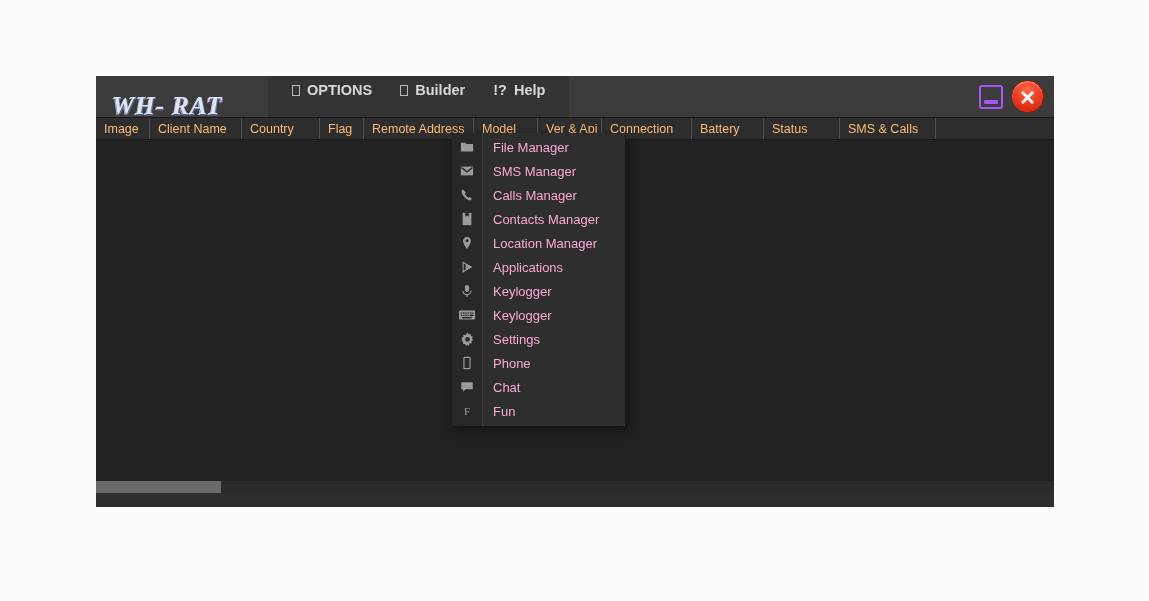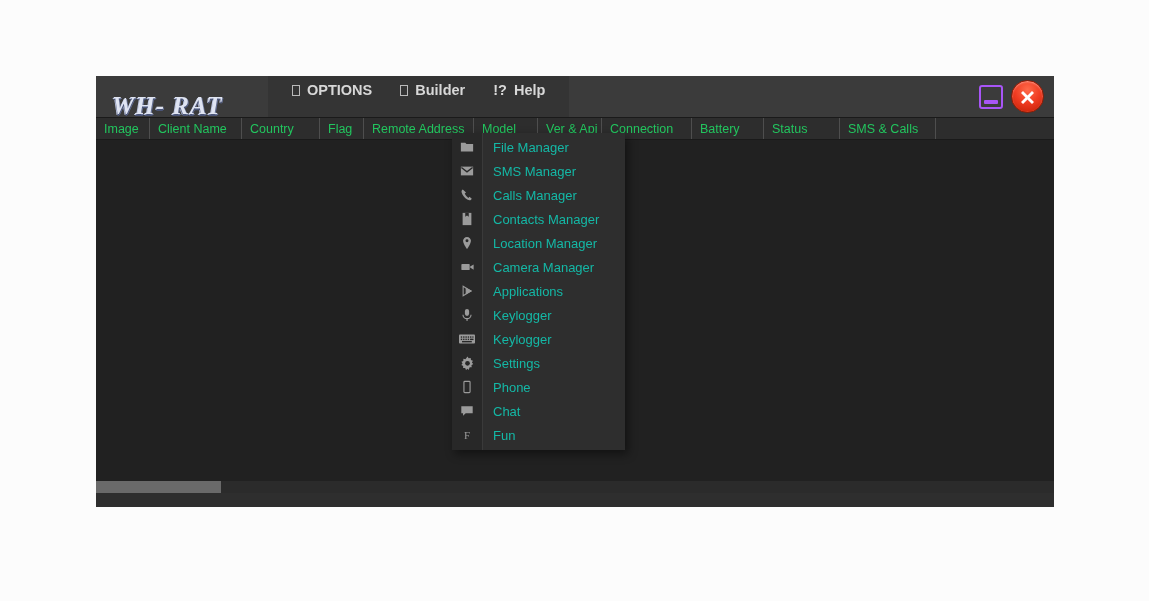--- a/index.html
+++ b/index.html
@@ -147,21 +147,21 @@
     align-items: stretch;
     border-top: 1px solid #1a1a1a;
     border-bottom: 1px solid #1a1a1a;
     overflow: hidden;
   }
   .col-head {
     display: flex;
     align-items: center;
     padding-left: 8px;
     box-sizing: border-box;
-    color: #22c55e;
+    color: #fdba74;
     font-size: 12.5px;
     border-right: 1px solid #4e4e4e;
     white-space: nowrap;
     overflow: hidden;
     cursor: pointer;
     user-select: none;
   }
 
   
   #grid-body {
@@ -233,21 +233,21 @@
     color: #9b9b9b;
   }
   .ctx-icon svg { display: block; }
   .ctx-icon .letter {
     font-size: 11px;
     font-family: "Liberation Serif", serif;
     color: #9b9b9b;
   }
   .ctx-label {
     padding-left: 11px;
-    color: #14b8a6;
+    color: #f9a8d4;
     font-size: 13px;
     white-space: nowrap;
     text-align: center;
   }
   .ctx-arrow {
     position: absolute;
     right: 12px;
     width: 0;
     height: 0;
     border-left: 5px solid #8a8a8a;
@@ -365,29 +365,20 @@
     <span class="ctx-icon">
       <svg width="14" height="14" viewBox="0 0 16 16" fill="#9b9b9b">
           <path d="M8 1C5.5 1 3.5 3 3.5 5.5 3.5 9 8 15 8 15s4.5-6 4.5-9.5C12.5 3 10.5 1 8 1z"></path>
           <circle cx="8" cy="5.5" r="1.7" fill="#282828"></circle>
         </svg>
     </span>
     <span class="ctx-label">Location Manager</span>
   </div>
 
 
-  <div class="ctx-item">
-    <span class="ctx-icon">
-      <svg width="15" height="14" viewBox="0 0 16 16" fill="#9b9b9b">
-          <rect x="1" y="4.5" width="9.5" height="7" rx="1"></rect>
-          <path d="M11 7.5 L15 5 v6 l-4-2.5z"></path>
-        </svg>
-    </span>
-    <span class="ctx-label">Camera Manager</span>
-  </div>
 
 
   <div class="ctx-item">
     <span class="ctx-icon">
       <svg width="15" height="14" viewBox="0 0 16 16" fill="none" stroke="#9b9b9b" stroke-width="1.2">
           <path d="M3 2.5 L12 8 L3 13.5 z"></path>
           <path d="M6.5 5 L12 8 L6.5 11z" fill="#9b9b9b"></path>
         </svg>
     </span>
     <span class="ctx-label">Applications</span>

